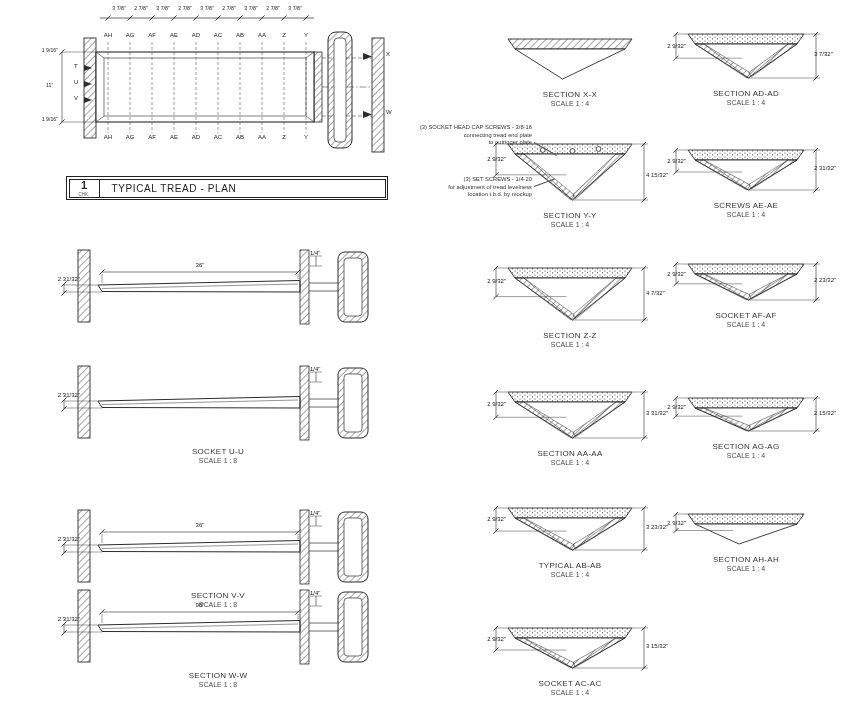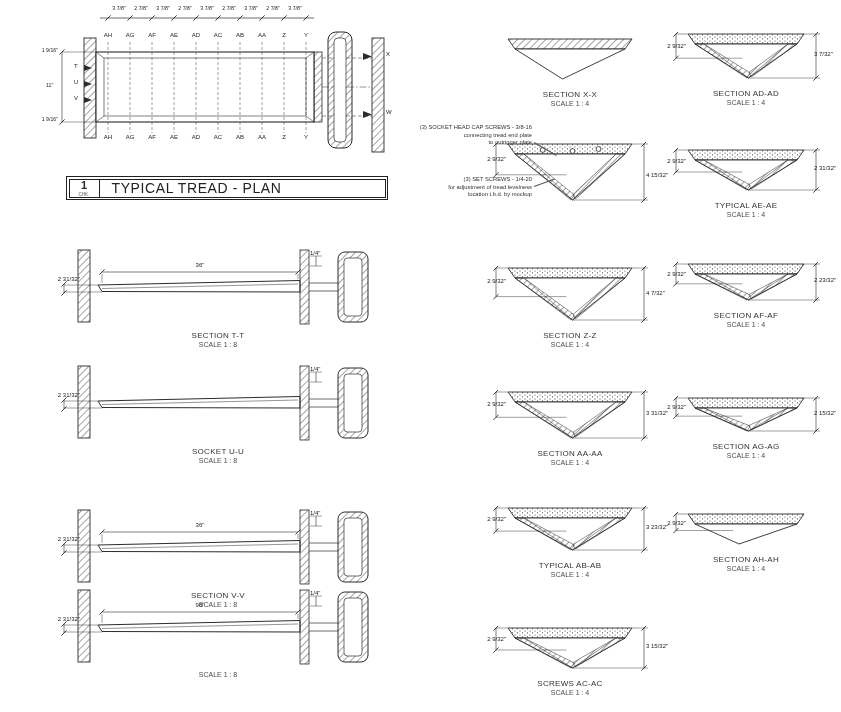--- a/index.html
+++ b/index.html
@@ -15,21 +15,21 @@
   .cap{text-align:center;margin-top:3px}
   .cap-t{font-size:8px;color:#333;letter-spacing:.3px}
   .cap-s{font-size:7px;color:#4a4a4a;margin-top:1px}
   .note{position:absolute;font-size:5.8px;color:#333;text-align:right;line-height:1.3;white-space:nowrap}
   .leader{position:absolute;border-top:1px solid #555;transform-origin:left center}
   .tblock{position:absolute;left:66px;top:176px;width:322px;height:24px;border:1px solid #222;padding:1.5px;background:#fff}
   .tb-in{display:flex;height:100%;border:1px solid #222}
   .tb-num-cell{width:30px;border-right:1px solid #222;display:flex;flex-direction:column;align-items:center;justify-content:center}
   .tb-num{font-size:11px;font-weight:bold;line-height:1}
   .tb-chk{font-size:4.5px;color:#555;margin-top:1px}
-  .tb-title{flex:1;display:flex;align-items:center;padding-left:12px;font-size:14px;letter-spacing:.6px;color:#222}
+  .tb-title{flex:1;display:flex;align-items:center;padding-left:12px;font-size:10px;letter-spacing:.6px;color:#222}
 </style>
 </head>
 <body>
 
 <svg width="0" height="0" style="position:absolute" aria-hidden="true">
   <defs>
     <pattern id="hatch" width="5" height="5" patternUnits="userSpaceOnUse" patternTransform="rotate(45)">
       <line x1="0" y1="0" x2="0" y2="5" stroke="#4a4a4a" stroke-width="1"></line>
     </pattern>
     <pattern id="stipple" width="5" height="4" patternUnits="userSpaceOnUse">
@@ -163,24 +163,20 @@
           <path d="M247.4,26.6 L252.6,21.4" stroke="#2b2b2b" stroke-width="0.9" fill="none"></path>
           <line x1="54" y1="26" x2="54" y2="35" stroke="#2b2b2b" stroke-width="0.45"></line>
           <line x1="250" y1="26" x2="250" y2="31" stroke="#2b2b2b" stroke-width="0.45"></line>
           <line x1="268" y1="8" x2="268" y2="18" stroke="#2b2b2b" stroke-width="0.6"></line>
           <line x1="262" y1="8" x2="274" y2="8" stroke="#2b2b2b" stroke-width="0.45"></line>
           <line x1="262" y1="18" x2="274" y2="18" stroke="#2b2b2b" stroke-width="0.45"></line>
         </svg></div>
     <span class="dim" style="left:-2px;top:28px;width:34px;text-align:right">2 31/32"</span>
     <span class="dim c" style="left:152px;top:14px">36"</span>
     <span class="dim" style="left:262px;top:2px">1/4"</span>
-    <div class="cap" style="width:340px">
-      <div class="cap-t">SECTION T-T</div>
-      <div class="cap-s">SCALE 1 : 8</div>
-    </div>
   </div>
 
   <div class="blk" style="left:48px;top:364px">
     <div class="geo"><svg width="340" height="80" viewBox="0 0 340 80">
           <rect x="30" y="2" width="12" height="72" fill="url(#hatch)" stroke="#2b2b2b" stroke-width="0.9"></rect>
           <polygon points="50,37 252,32.5 252,44 54,43.5" fill="#fff" stroke="#2b2b2b" stroke-width="1"></polygon>
           <line x1="54" y1="40.5" x2="250" y2="36" stroke="#2b2b2b" stroke-width="0.5"></line>
           <rect x="252" y="2" width="9" height="74" fill="url(#hatch)" stroke="#2b2b2b" stroke-width="0.8"></rect>
           <line x1="261" y1="35" x2="290" y2="35" stroke="#2b2b2b" stroke-width="0.7"></line>
           <line x1="261" y1="43" x2="290" y2="43" stroke="#2b2b2b" stroke-width="0.7"></line>
@@ -257,20 +253,21 @@
           <line x1="54" y1="26" x2="54" y2="35" stroke="#2b2b2b" stroke-width="0.45"></line>
           <line x1="250" y1="26" x2="250" y2="31" stroke="#2b2b2b" stroke-width="0.45"></line>
           <line x1="268" y1="8" x2="268" y2="18" stroke="#2b2b2b" stroke-width="0.6"></line>
           <line x1="262" y1="8" x2="274" y2="8" stroke="#2b2b2b" stroke-width="0.45"></line>
           <line x1="262" y1="18" x2="274" y2="18" stroke="#2b2b2b" stroke-width="0.45"></line>
         </svg></div>
     <span class="dim" style="left:-2px;top:28px;width:34px;text-align:right">2 31/32"</span>
     <span class="dim c" style="left:152px;top:14px">96"</span>
     <span class="dim" style="left:262px;top:2px">1/4"</span>
     <div class="cap" style="width:340px">
+      <div class="cap-t">SECTION W-W</div>
       <div class="cap-s">SCALE 1 : 8</div>
     </div>
   </div>
 
   <div class="blk" style="left:484px;top:37px">
     <div class="geo"><svg width="172" height="50" viewBox="0 0 172 50">
           <polygon points="24,2 148,2 141,12 31,12" fill="url(#hatch)" stroke="#2b2b2b" stroke-width="0.9"></polygon>
           <polygon points="31,12 141,12 78.56,42" fill="#fff" stroke="#2b2b2b" stroke-width="0.9"></polygon>
         </svg></div>
     <div class="cap" style="width:172px">
@@ -296,20 +293,24 @@
           <line x1="12" y1="2" x2="24" y2="2" stroke="#2b2b2b" stroke-width="0.45"></line>
           <line x1="12" y1="32.800000000000004" x2="82.48" y2="32.800000000000004" stroke="#2b2b2b" stroke-width="0.45"></line>
           <line x1="160" y1="2" x2="160" y2="58" stroke="#2b2b2b" stroke-width="0.6"></line>
           <path d="M157.4,4.6 L162.6,-0.6000000000000001" stroke="#2b2b2b" stroke-width="0.9" fill="none"></path>
           <path d="M157.4,60.6 L162.6,55.4" stroke="#2b2b2b" stroke-width="0.9" fill="none"></path>
           <line x1="148" y1="2" x2="164" y2="2" stroke="#2b2b2b" stroke-width="0.45"></line>
           <line x1="88.48" y1="58" x2="164" y2="58" stroke="#2b2b2b" stroke-width="0.45"></line>
         </svg></div>
     <span class="dim" style="left:-8px;top:14px;width:30px;text-align:right">2 9/32"</span>
     <span class="dim" style="left:162px;top:30px">4 15/32"</span>
+    <div class="cap" style="width:172px">
+      <div class="cap-t">SECTION Y-Y</div>
+      <div class="cap-s">SCALE 1 : 4</div>
+    </div>
   </div>
 
   <div class="blk" style="left:484px;top:266px">
     <div class="geo"><svg width="172" height="62" viewBox="0 0 172 62">
           <polygon points="24,2 148,2 141,12 31,12" fill="url(#stipple)" stroke="#2b2b2b" stroke-width="0.9"></polygon>
           <polygon points="31,12 141,12 88.48,54" fill="#fff" stroke="#2b2b2b" stroke-width="0.9"></polygon>
           <polygon points="31,12 40,12 90.48,49 86.98,54" fill="url(#hatch)" stroke="#2b2b2b" stroke-width="0.5"></polygon>
           <polygon points="141,12 132,12 88.98,48.5 91.48,53" fill="url(#hatch)" stroke="#2b2b2b" stroke-width="0.5"></polygon>
           <line x1="40" y1="12" x2="88.48" y2="54" stroke="#2b2b2b" stroke-width="0.5"></line>
           <line x1="132" y1="12" x2="88.48" y2="54" stroke="#2b2b2b" stroke-width="0.5"></line>
@@ -401,21 +402,21 @@
           <line x1="12" y1="24" x2="82.48" y2="24" stroke="#2b2b2b" stroke-width="0.45"></line>
           <line x1="160" y1="2" x2="160" y2="42" stroke="#2b2b2b" stroke-width="0.6"></line>
           <path d="M157.4,4.6 L162.6,-0.6000000000000001" stroke="#2b2b2b" stroke-width="0.9" fill="none"></path>
           <path d="M157.4,44.6 L162.6,39.4" stroke="#2b2b2b" stroke-width="0.9" fill="none"></path>
           <line x1="148" y1="2" x2="164" y2="2" stroke="#2b2b2b" stroke-width="0.45"></line>
           <line x1="88.48" y1="42" x2="164" y2="42" stroke="#2b2b2b" stroke-width="0.45"></line>
         </svg></div>
     <span class="dim" style="left:-8px;top:10px;width:30px;text-align:right">2 9/32"</span>
     <span class="dim" style="left:162px;top:17px">3 15/32"</span>
     <div class="cap" style="width:172px">
-      <div class="cap-t">SCREWS AC-AC</div>
+      <div class="cap-t">SOCKET AC-AC</div>
       <div class="cap-s">SCALE 1 : 4</div>
     </div>
   </div>
 
   <div class="blk" style="left:664px;top:32px">
     <div class="geo"><svg width="164" height="54" viewBox="0 0 164 54">
           <polygon points="24,2 140,2 133,12 31,12" fill="url(#stipple)" stroke="#2b2b2b" stroke-width="0.9"></polygon>
           <polygon points="31,12 133,12 84.32,46" fill="#fff" stroke="#2b2b2b" stroke-width="0.9"></polygon>
           <polygon points="31,12 40,12 86.32,41 82.82,46" fill="url(#hatch)" stroke="#2b2b2b" stroke-width="0.5"></polygon>
           <polygon points="133,12 124,12 84.82,40.5 87.32,45" fill="url(#hatch)" stroke="#2b2b2b" stroke-width="0.5"></polygon>
@@ -455,21 +456,21 @@
           <line x1="12" y1="24" x2="78.32" y2="24" stroke="#2b2b2b" stroke-width="0.45"></line>
           <line x1="152" y1="2" x2="152" y2="42" stroke="#2b2b2b" stroke-width="0.6"></line>
           <path d="M149.4,4.6 L154.6,-0.6000000000000001" stroke="#2b2b2b" stroke-width="0.9" fill="none"></path>
           <path d="M149.4,44.6 L154.6,39.4" stroke="#2b2b2b" stroke-width="0.9" fill="none"></path>
           <line x1="140" y1="2" x2="156" y2="2" stroke="#2b2b2b" stroke-width="0.45"></line>
           <line x1="84.32" y1="42" x2="156" y2="42" stroke="#2b2b2b" stroke-width="0.45"></line>
         </svg></div>
     <span class="dim" style="left:-8px;top:10px;width:30px;text-align:right">2 9/32"</span>
     <span class="dim" style="left:150px;top:17px">2 31/32"</span>
     <div class="cap" style="width:164px">
-      <div class="cap-t">TYPICAL AE-AE</div>
+      <div class="cap-t">SCREWS AE-AE</div>
       <div class="cap-s">SCALE 1 : 4</div>
     </div>
   </div>
 
   <div class="blk" style="left:664px;top:262px">
     <div class="geo"><svg width="164" height="46" viewBox="0 0 164 46">
           <polygon points="24,2 140,2 133,12 31,12" fill="url(#stipple)" stroke="#2b2b2b" stroke-width="0.9"></polygon>
           <polygon points="31,12 133,12 84.32,38" fill="#fff" stroke="#2b2b2b" stroke-width="0.9"></polygon>
           <polygon points="31,12 40,12 86.32,33 82.82,38" fill="url(#hatch)" stroke="#2b2b2b" stroke-width="0.5"></polygon>
           <polygon points="133,12 124,12 84.82,32.5 87.32,37" fill="url(#hatch)" stroke="#2b2b2b" stroke-width="0.5"></polygon>
@@ -482,21 +483,21 @@
           <line x1="12" y1="21.8" x2="78.32" y2="21.8" stroke="#2b2b2b" stroke-width="0.45"></line>
           <line x1="152" y1="2" x2="152" y2="38" stroke="#2b2b2b" stroke-width="0.6"></line>
           <path d="M149.4,4.6 L154.6,-0.6000000000000001" stroke="#2b2b2b" stroke-width="0.9" fill="none"></path>
           <path d="M149.4,40.6 L154.6,35.4" stroke="#2b2b2b" stroke-width="0.9" fill="none"></path>
           <line x1="140" y1="2" x2="156" y2="2" stroke="#2b2b2b" stroke-width="0.45"></line>
           <line x1="84.32" y1="38" x2="156" y2="38" stroke="#2b2b2b" stroke-width="0.45"></line>
         </svg></div>
     <span class="dim" style="left:-8px;top:9px;width:30px;text-align:right">2 9/32"</span>
     <span class="dim" style="left:150px;top:15px">2 23/32"</span>
     <div class="cap" style="width:164px">
-      <div class="cap-t">SECTION AF-AF</div>
+      <div class="cap-t">SOCKET AF-AF</div>
       <div class="cap-s">SCALE 1 : 4</div>
     </div>
   </div>
 
   <div class="blk" style="left:664px;top:512px">
     <div class="geo"><svg width="164" height="40" viewBox="0 0 164 40">
           <polygon points="24,2 140,2 133,12 31,12" fill="url(#stipple)" stroke="#2b2b2b" stroke-width="0.9"></polygon>
           <polygon points="31,12 133,12 75.03999999999999,32" fill="#fff" stroke="#2b2b2b" stroke-width="0.9"></polygon>
           <line x1="12" y1="2" x2="12" y2="18.5" stroke="#2b2b2b" stroke-width="0.6"></line>
           <path d="M9.4,4.6 L14.6,-0.6000000000000001" stroke="#2b2b2b" stroke-width="0.9" fill="none"></path>

